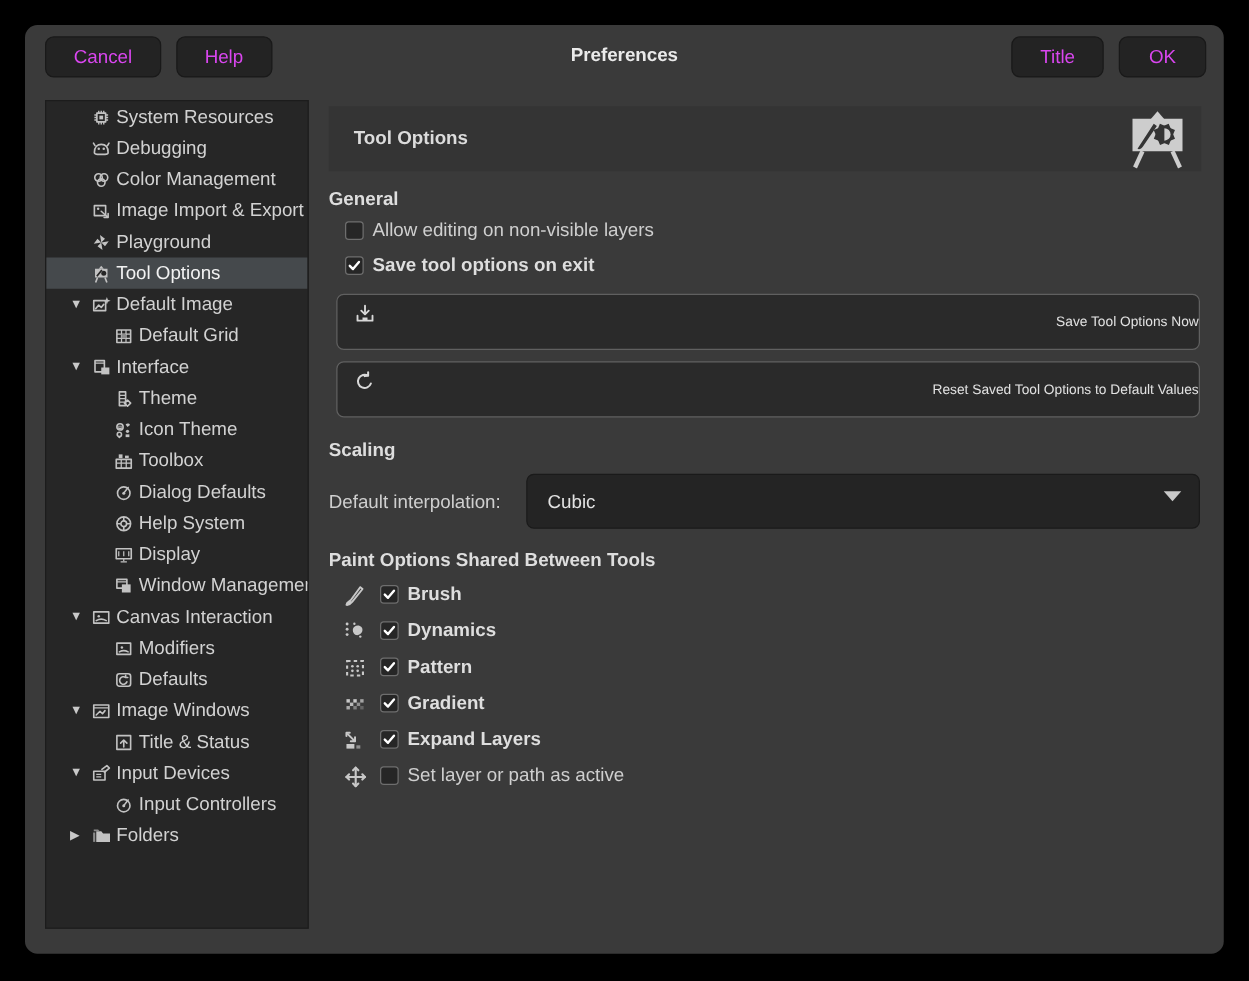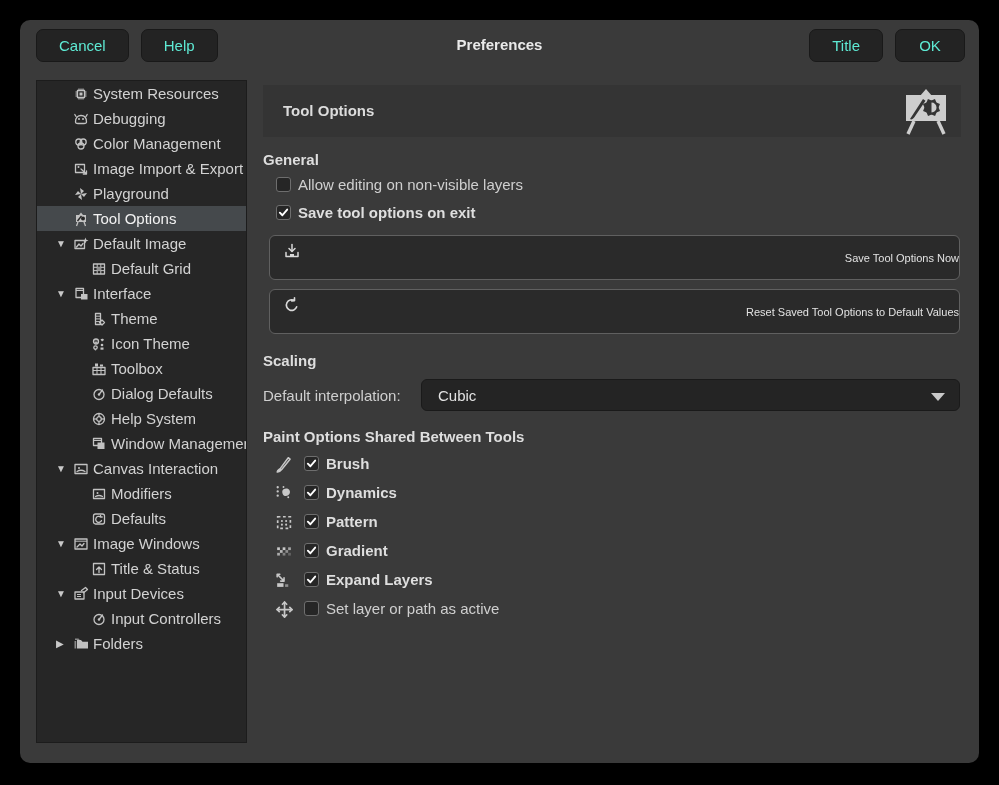--- a/index.html
+++ b/index.html
@@ -5,21 +5,21 @@
   * { margin:0; padding:0; box-sizing:border-box; }
   html,body { width:999px; height:785px; background:#000; overflow:hidden;
     font-family:"Liberation Sans","DejaVu Sans",sans-serif; }
   .dialog { position:absolute; left:20px; top:20px; width:959px; height:743px;
     background:#3a3a3a; border-radius:10px; }
 
   
   .titlebar { position:relative; height:58px; }
   .tb-group { position:absolute; top:9px; display:flex; gap:12px; }
   .tb-left { left:16px; } .tb-right { right:14px; }
-  .tb-btn { background:#232323; color:#5eead4; border:1px solid #191919;
+  .tb-btn { background:#232323; color:#d946ef; border:1px solid #191919;
     border-radius:7px; font-size:15px; padding:7px 22px; min-width:70px;
     font-family:inherit; cursor:default; }
   .tb-title { position:absolute; left:0; right:0; top:16px; text-align:center;
     color:#eaeaea; font-weight:bold; font-size:15px; }
 
   
   .sidebar { position:absolute; left:16px; top:60px; width:211px; height:663px;
     background:#262626; border:1px solid #1c1c1c; overflow:hidden; }
   .side-row { display:flex; align-items:center; height:25px; padding-left:19px;
     color:#d2d2d2; font-size:15px; white-space:nowrap; }
@@ -47,21 +47,21 @@
     justify-content:center; flex:0 0 15px; }
   .checkbox svg { display:block; }
 
   .wide-btn { position:relative; display:block; width:691px; margin:9px 0 0 6px;
     height:45px; background:#2a2a2a; border:1px solid #606060; border-radius:6px;
     color:#e2e2e2; font-size:11px; text-align:right; font-family:inherit; cursor:default; }
   .btn-icon { position:absolute; left:13px; top:6px; width:18px; height:18px; }
 
   .interp-row { display:flex; align-items:center; margin-top:10px; }
   .interp-label { width:158px; color:#cfcfcf; font-size:15px; }
-  .dropdown { position:relative; width:539px; height:32px; background:#242424;
+  .dropdown { position:relative; width:539px; height:44px; background:#242424;
     border:1px solid #1a1a1a; border-radius:6px; display:flex; align-items:center; }
   .dd-value { margin-left:16px; color:#e2e2e2; font-size:15px; }
   .dd-arrow { position:absolute; right:14px; top:13px; width:0; height:0;
     border-left:7px solid transparent; border-right:7px solid transparent;
     border-top:8px solid #c9c9c9; }
 
   .paint-row { display:flex; align-items:center; height:29px; }
   .p-icon { width:20px; height:20px; margin-left:10px; margin-right:11px;
     flex:0 0 20px; display:inline-flex; align-items:center; justify-content:center; }
   .paint-row .label { font-weight:bold; color:#dedede; font-size:15px; }
@@ -271,20 +271,35 @@
             <circle cx="8" cy="8" r="2.3" fill="none" stroke="#c2c2c2" stroke-width="1.3" stroke-linecap="round" stroke-linejoin="round"></circle>
             <g stroke="#c2c2c2" stroke-width="1.3">
               <line x1="8" y1="2.5" x2="8" y2="5.7"></line>
               <line x1="8" y1="10.3" x2="8" y2="13.5"></line>
               <line x1="2.5" y1="8" x2="5.7" y2="8"></line>
               <line x1="10.3" y1="8" x2="13.5" y2="8"></line>
             </g>
           </svg>
         </span>
         <span>Help System</span>
+      </div>
+      <div class="side-row">
+        <span class="exp"></span>
+        <span class="indent"></span>
+        <span class="side-icon">
+          <svg width="16" height="16" viewBox="0 0 16 16">
+            <rect x="2" y="3" width="12" height="8" fill="none" stroke="#c2c2c2" stroke-width="1.3" stroke-linecap="round" stroke-linejoin="round"></rect>
+            <line x1="4" y1="5" x2="4" y2="9" stroke="#c2c2c2"></line>
+            <line x1="8" y1="5" x2="8" y2="9" stroke="#c2c2c2"></line>
+            <line x1="12" y1="5" x2="12" y2="9" stroke="#c2c2c2"></line>
+            <line x1="8" y1="11" x2="8" y2="13" stroke="#c2c2c2"></line>
+            <line x1="5.5" y1="13.5" x2="10.5" y2="13.5" stroke="#c2c2c2"></line>
+          </svg>
+        </span>
+        <span>Display</span>
       </div>
       <div class="side-row">
         <span class="exp"></span>
         <span class="indent"></span>
         <span class="side-icon">
           <svg width="16" height="16" viewBox="0 0 16 16">
             <rect x="2.5" y="2.5" width="8" height="7" fill="none" stroke="#c2c2c2" stroke-width="1.3" stroke-linecap="round" stroke-linejoin="round"></rect>
             <line x1="2.5" y1="4.5" x2="10.5" y2="4.5" stroke="#c2c2c2"></line>
             <rect x="6.5" y="6.5" width="7" height="6.5" fill="#c2c2c2"></rect>
           </svg>

